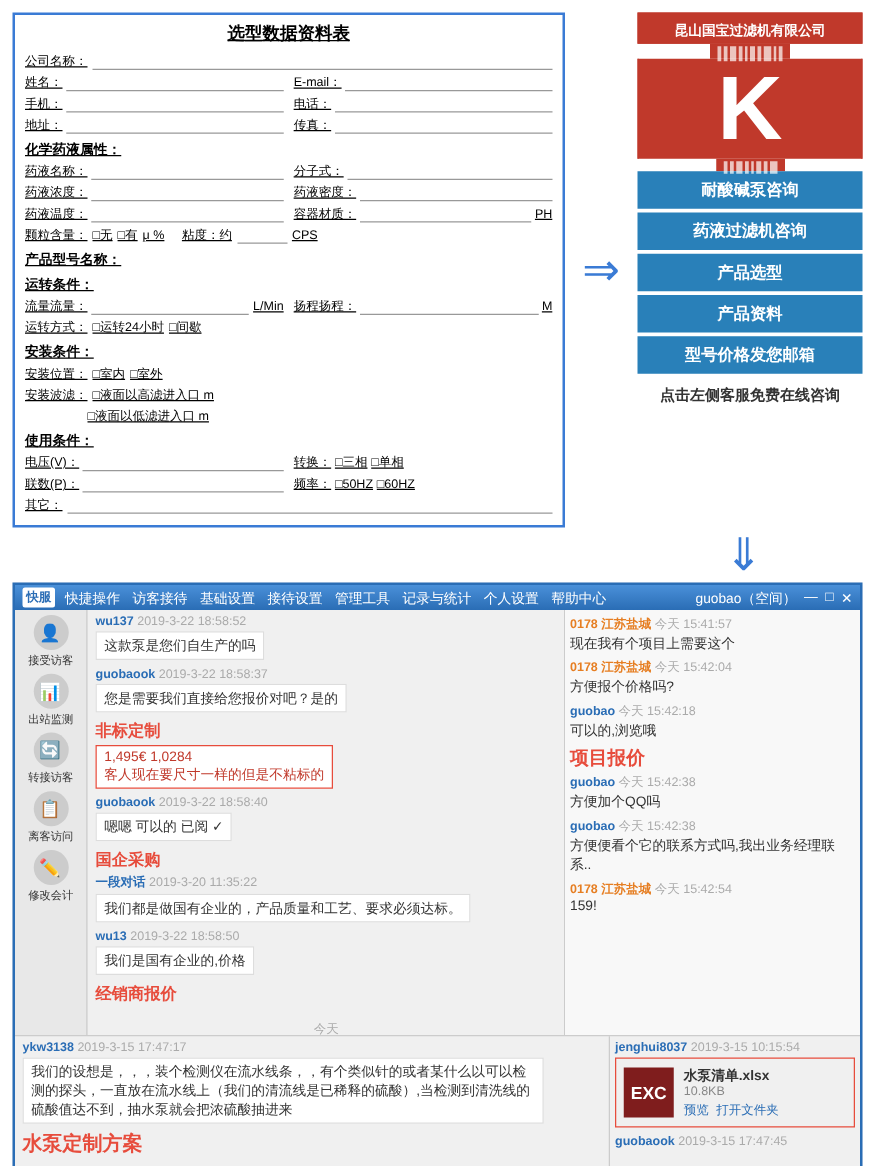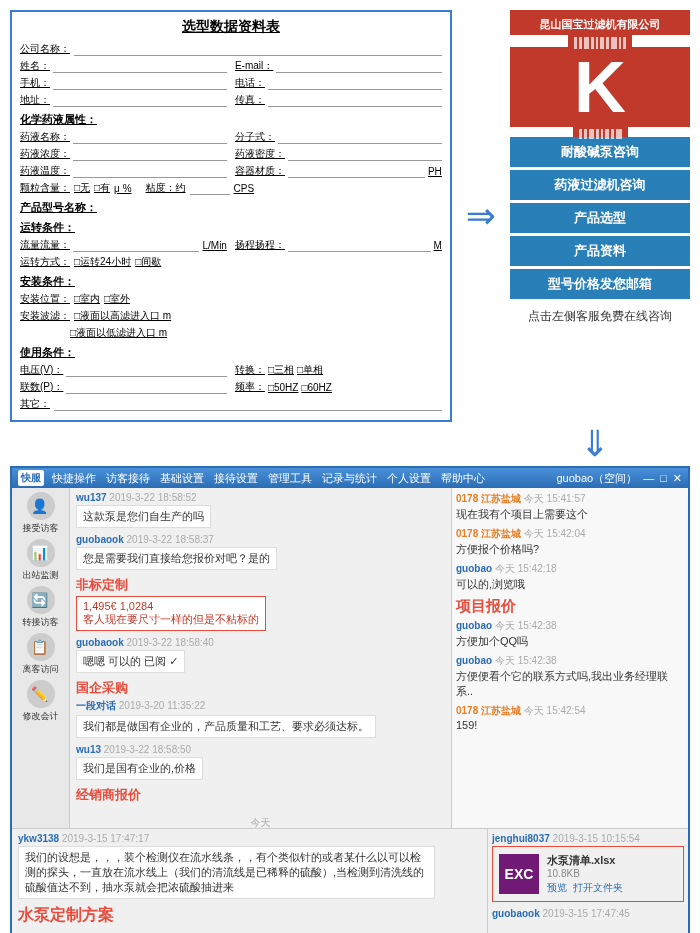--- a/index.html
+++ b/index.html
@@ -110,21 +110,21 @@
       padding: 6px 4px;
       font-size: 13px;
       font-weight: bold;
       margin-bottom: 3px;
       border: none;
       cursor: pointer;
     }
     .brand-footer {
       text-align: center;
       font-size: 12px;
-      font-weight: normal;
+      font-weight: bold;
       color: #333;
       margin-top: 6px;
     }
 
     
     .arrow-right {
       display: flex;
       align-items: center;
       justify-content: center;
       font-size: 36px;
@@ -291,21 +291,21 @@
     }
     .file-card {
       border: 1px solid #e74c3c;
       padding: 6px;
       display: flex;
       align-items: center;
       gap: 8px;
       margin-bottom: 6px;
     }
     .file-icon {
-      background: #701a75;
+      background: #7f1d1d;
       color: #fff;
       font-weight: bold;
       font-size: 14px;
       width: 40px;
       height: 40px;
       display: flex;
       align-items: center;
       justify-content: center;
     }
     .file-info { font-size: 11px; }

